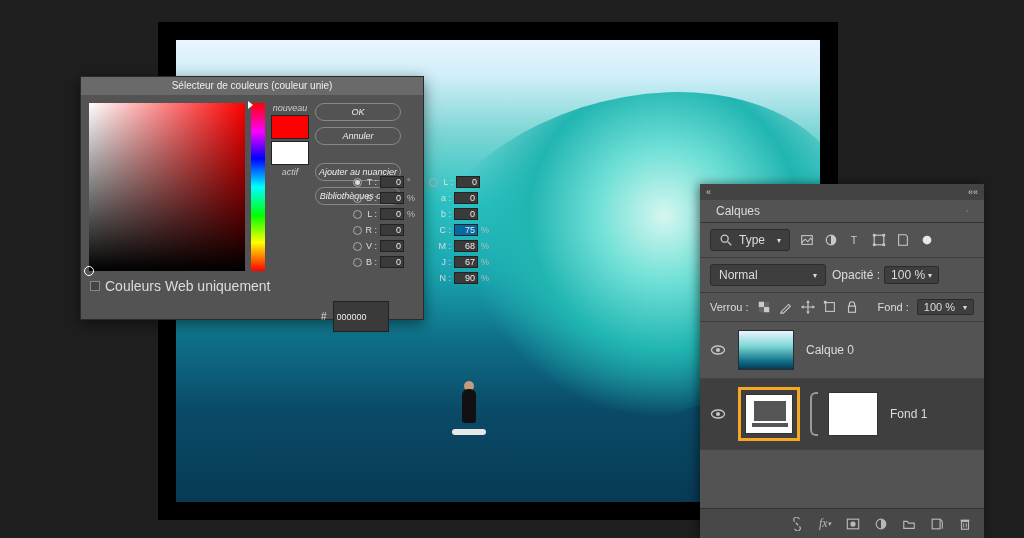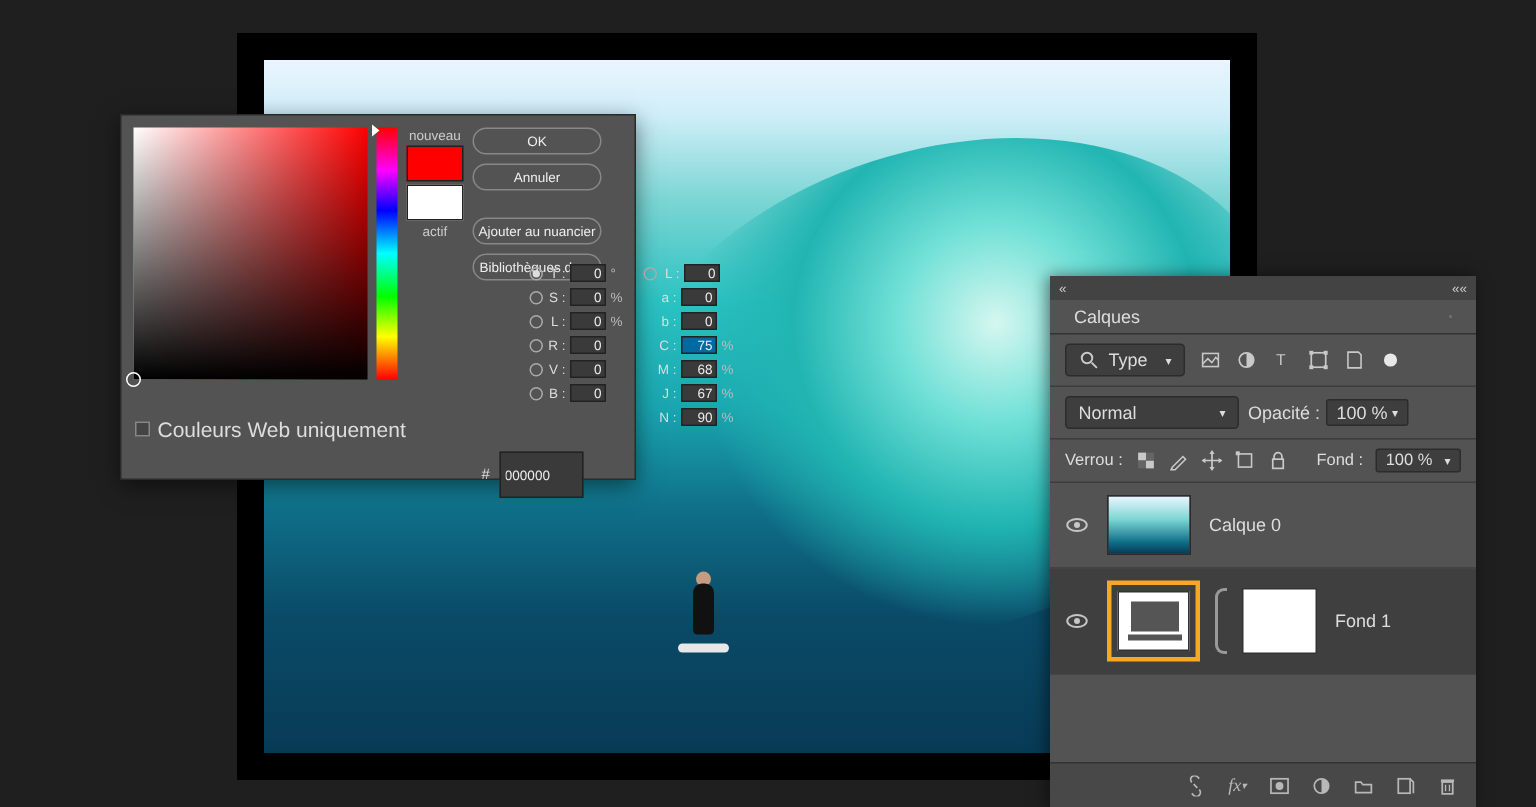--- a/index.html
+++ b/index.html
@@ -10,21 +10,21 @@
   .canvas-img { width: 100%; height: 100%; background: linear-gradient(180deg, #eaf5ff 0%, #cfeef9 8%, #7dd6d4 20%, #2bc2c2 35%, #1aa6b0 50%, #0f6f88 65%, #0a4b68 80%, #083a55 100%); position: relative; overflow: hidden; }
   .wave-curl { position:absolute; right:-40px; top:60px; width:460px; height:320px; border-radius:50%; background: radial-gradient(circle at 60% 40%, #d5f7f0 0%, #6fe0d6 20%, #21b5b2 40%, transparent 60%); transform: rotate(-18deg); }
   .surfer { position:absolute; left:278px; top:345px; width:30px; height:55px; }
   .surfer .body { width:14px; height:34px; background:#111; border-radius:6px 6px 3px 3px; position:absolute; left:8px; top:4px; }
   .surfer .head { width:10px; height:10px; background:#c79b7d; border-radius:50%; position:absolute; left:10px; top:-4px; }
   .surfer .board { width:34px; height:6px; background:#e8e8e8; border-radius:3px; position:absolute; left:-2px; top:44px; }
 
   
   .color-picker { position:absolute; left:80px; top:76px; width:344px; height:244px; background:#535353; border:1px solid #2a2a2a; box-shadow:0 4px 14px rgba(0,0,0,.5); font-size:10px; color:#ddd; }
   .cp-title { height:18px; line-height:18px; text-align:center; background:#6a6a6a; font-size:10px; color:#eee; }
-  .cp-body { display:flex; padding:8px; gap:6px; }
+  .cp-body { display:flex; padding:8px; gap:6px;font-style:italic; }
   .cp-gradient { width:156px; height:168px; position:relative; }
   .cp-gradient-inner { width:100%; height:100%; background:
     linear-gradient(to bottom, rgba(0,0,0,0) 0%, #000 100%),
     linear-gradient(to right, #fff 0%, #ff0000 100%); }
   .cp-pointer { position:absolute; left:0px; bottom:0px; width:10px; height:10px; border:1px solid #fff; border-radius:50%; transform:translate(-5px,5px); }
   .cp-hue { width:14px; height:168px; background: linear-gradient(to bottom, #ff0000 0%, #ff00ff 17%, #0000ff 33%, #00ffff 50%, #00ff00 67%, #ffff00 83%, #ff0000 100%); position:relative; }
   .cp-hue-marker { position:absolute; left:-3px; top:-2px; width:0; height:0; border-top:4px solid transparent; border-bottom:4px solid transparent; border-left:5px solid #fff; }
   .cp-preview-col { display:flex; flex-direction:column; align-items:center; gap:2px; }
   .cp-preview-col .lbl { font-size:9px; color:#ccc; }
   .cp-swatch { width:38px; height:24px; border:1px solid #222; }
@@ -89,20 +89,21 @@
     <div class="wave-curl"></div>
     <div class="surfer">
       <div class="head"></div>
         <div class="body"></div>
         <div class="board"></div>
     </div>
   </div>
 </div>
 
 <div class="color-picker">
+  <div class="cp-title">Sélecteur de couleurs (couleur unie)</div>
   <div class="cp-body">
     <div class="cp-gradient">
       <div class="cp-gradient-inner"></div>
       <div class="cp-pointer"></div>
     </div>
     <div class="cp-hue">
       <div class="cp-hue-marker"></div>
     </div>
     <div class="cp-preview-col">
       <span class="lbl">nouveau</span>

